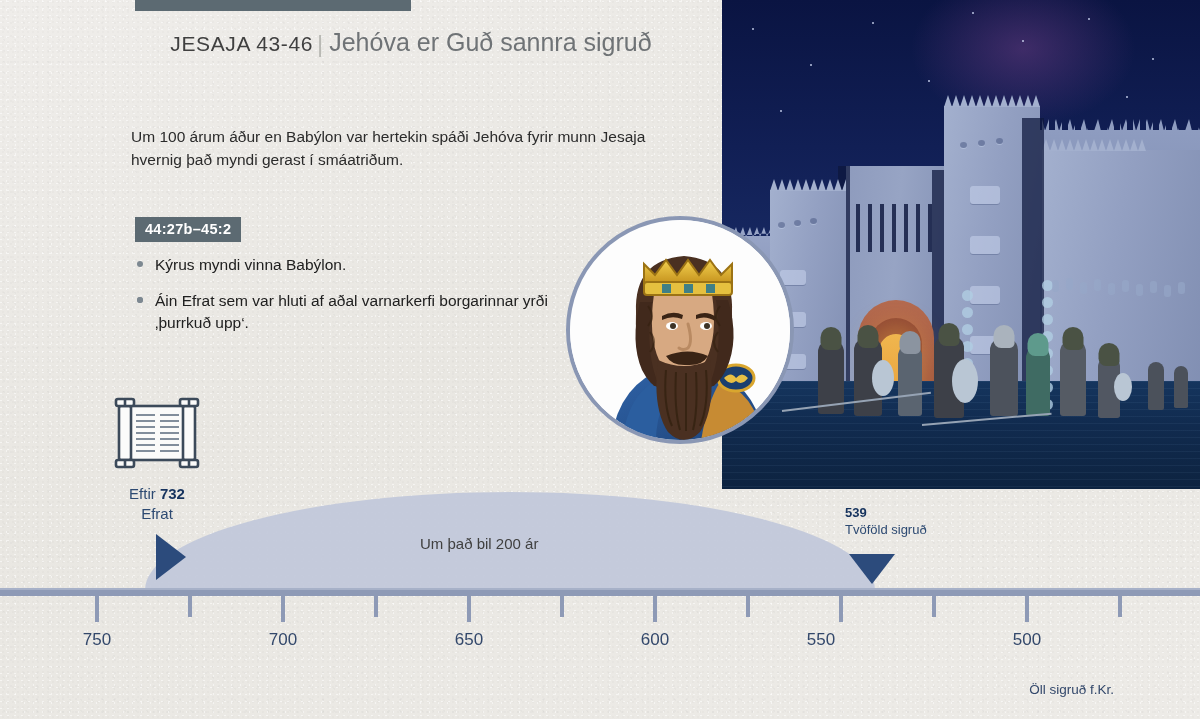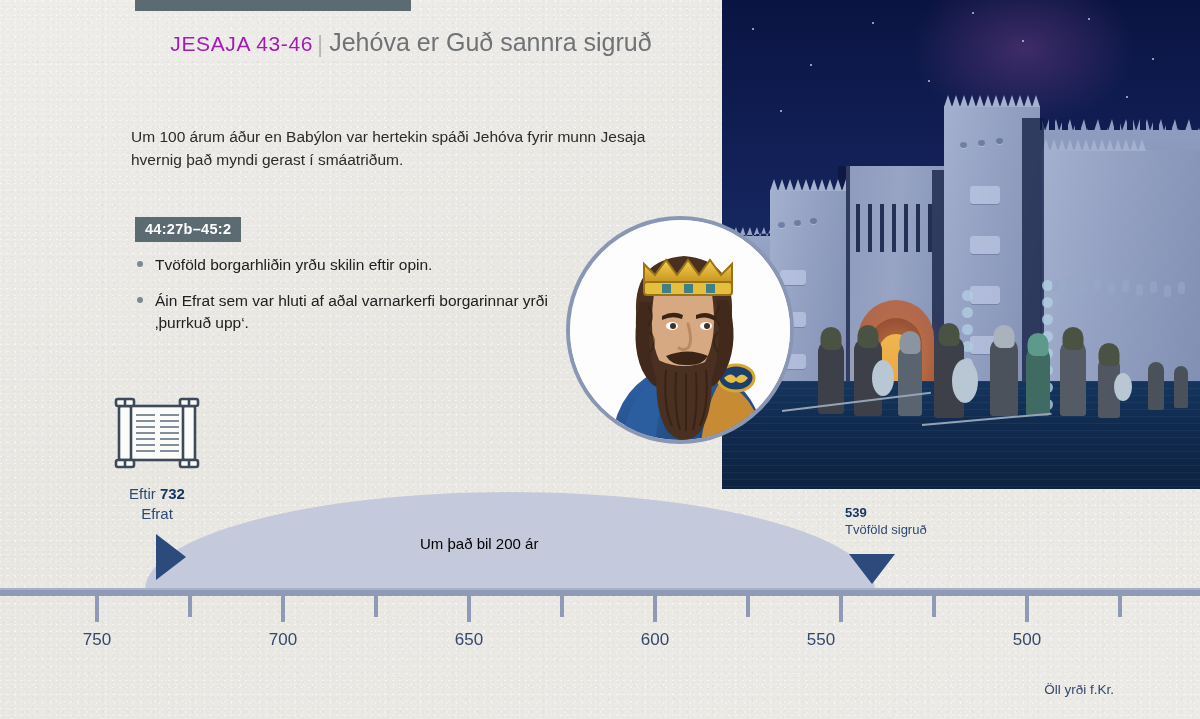--- a/index.html
+++ b/index.html
@@ -31,21 +31,21 @@
     background:#5c6a72;
   }
 
   
   .heading{
     position:absolute; left:131px; top:28px; width:560px;
     text-align:center;
     line-height:1.18;
   }
   .heading .kicker{
-    font-size:21px; letter-spacing:.6px; color:#a21caf; font-weight:400;
+    font-size:21px; letter-spacing:.6px; color:#404040; font-weight:400;
     white-space:nowrap;
   }
   .heading .sep{
     display:inline-block; color:#b9b9b4; font-weight:300;
     margin:0 6px 0 4px; font-size:24px; position:relative; top:1px;
   }
   .heading .title{
     font-size:25px; color:#6f7376; font-weight:400;
   }
 
@@ -248,21 +248,21 @@
 
   .arc{
     position:absolute; left:145px; top:492px;
     width:730px; height:98px;
     background:#c2c8da;
     border-radius:365px 365px 0 0 / 98px 98px 0 0;
     opacity:.95;
   }
   .arc-text{
     position:absolute; left:420px; top:535px;
-    font-size:15px; color:#000000;
+    font-size:15px; color:#404040;
   }
 
   .axis{
     position:absolute; left:0; top:588px; width:1200px; height:8px;
     background:#8e9ab6;
     border-top:2px solid #a7b1c8;
   }
   .tick{
     position:absolute; top:596px; width:4px;
     background:#8e9ab6;
@@ -290,21 +290,24 @@
   <span class="kicker">JESAJA 43-46</span><span class="sep">|</span><span class="title">Jehóva er Guð sannra sigruð</span>
 </div>
 
 <p class="intro">Um 100 árum áður en Babýlon var hertekin spáði Jehóva fyrir munn Jesaja hvernig það myndi gerast í smáatriðum.</p>
 
 <div class="verse-badge">44:27b–45:2</div>
 
 <div class="bullets">
   <div class="bullet">
     <span class="dot"></span>
-    <span>Tvöföld borgarhliðin yrðu skilin eftir opin.</span>
+    <span>Kýrus myndi vinna Babýlon.</span>
+  </div>
+  <div class="bullet">
+    <span class="dot"></span>
   </div>
   <div class="bullet">
     <span class="dot"></span>
     <span>Áin Efrat sem var hluti af aðal varnarkerfi borgarinnar yrði ‚þurrkuð upp‘.</span>
   </div>
 </div>
 
 <div class="illustration">
   <div class="sky"></div>
   <div class="stars">
@@ -569,13 +572,13 @@
     <div class="tick-label" style="left: 655px;">600</div>
     <div class="tick minor" style="left: 746px;"></div>
     <div class="tick major" style="left: 839px;"></div>
     <div class="tick-label" style="left: 821px;">550</div>
     <div class="tick minor" style="left: 932px;"></div>
     <div class="tick major" style="left: 1025px;"></div>
     <div class="tick-label" style="left: 1027px;">500</div>
     <div class="tick minor" style="left: 1118px;"></div>
   </div>
 
-<div class="footnote">Öll yrði f.Kr.</div>
+<div class="footnote">Öll sigruð f.Kr.</div>
 
 </body></html>

